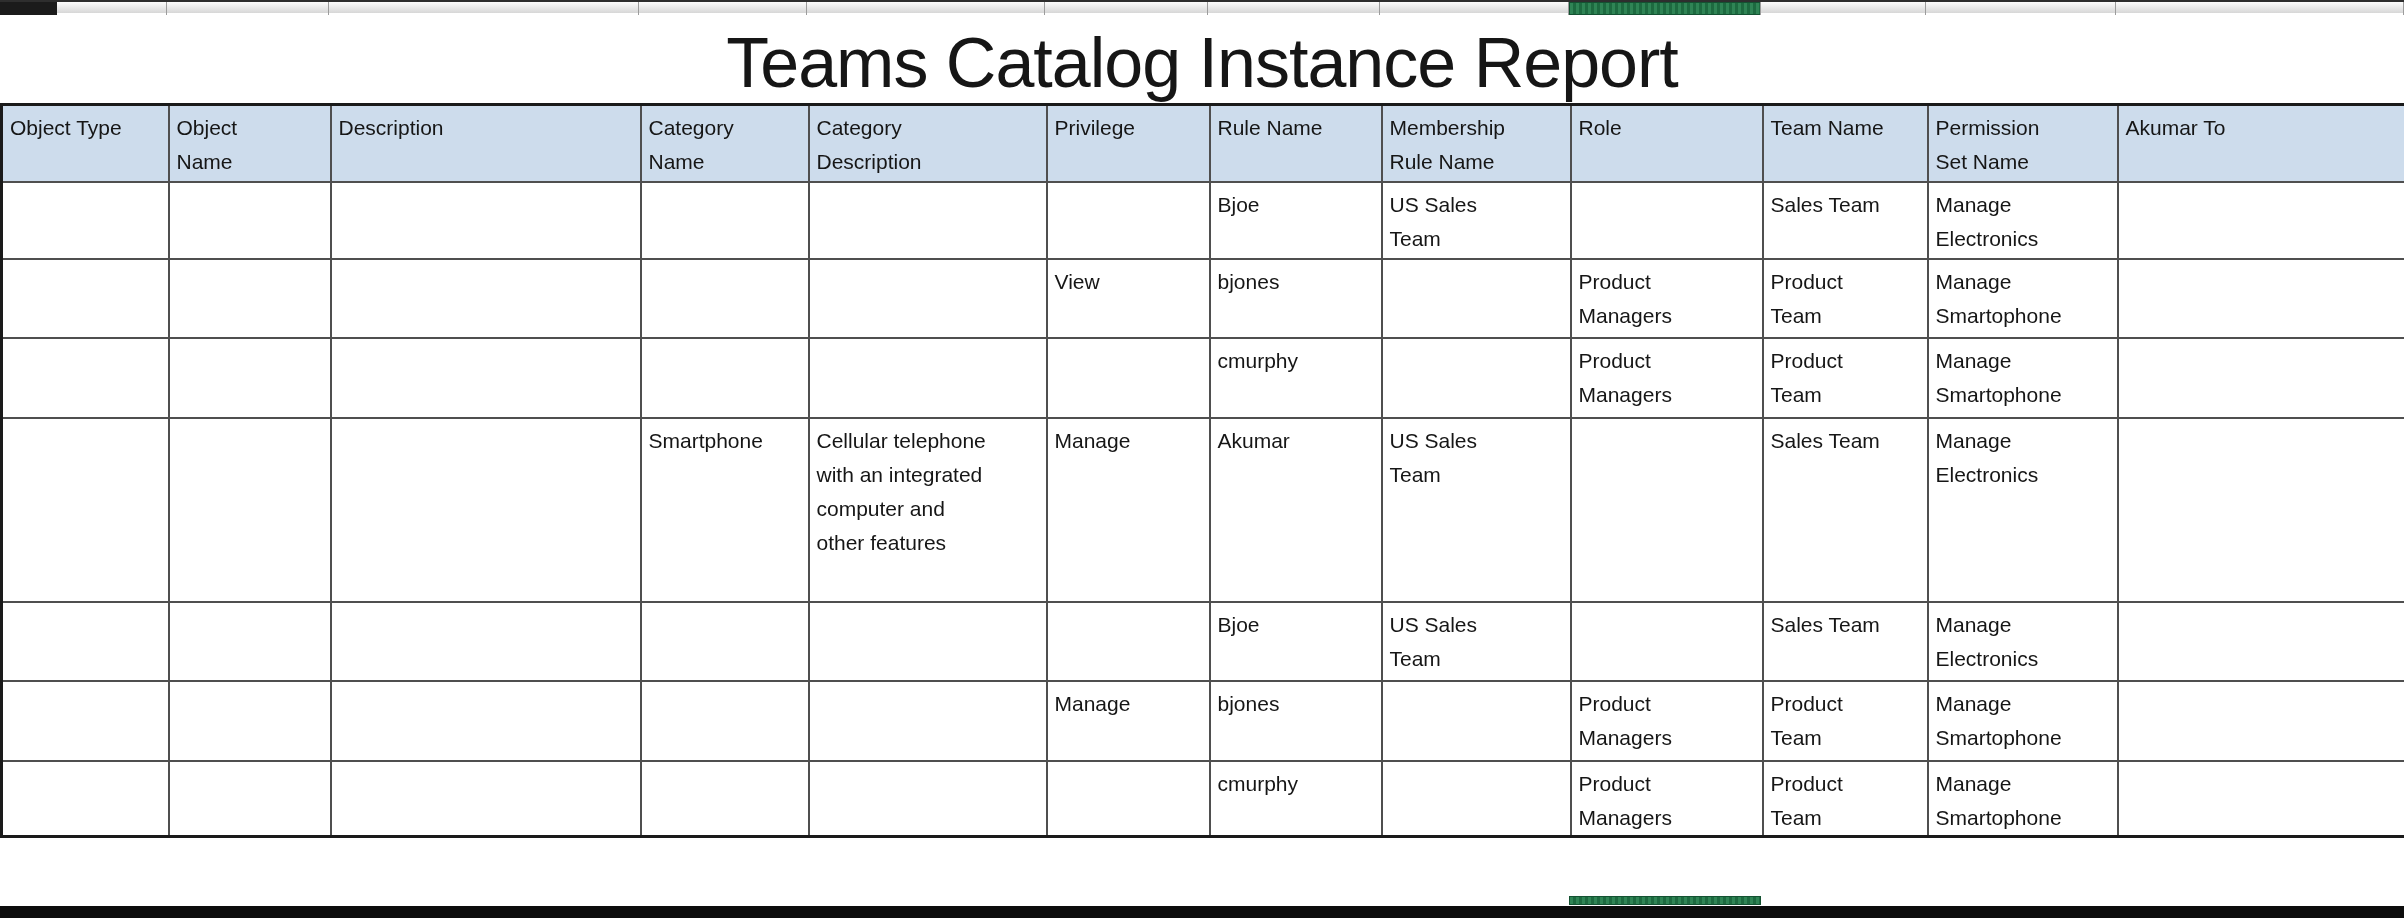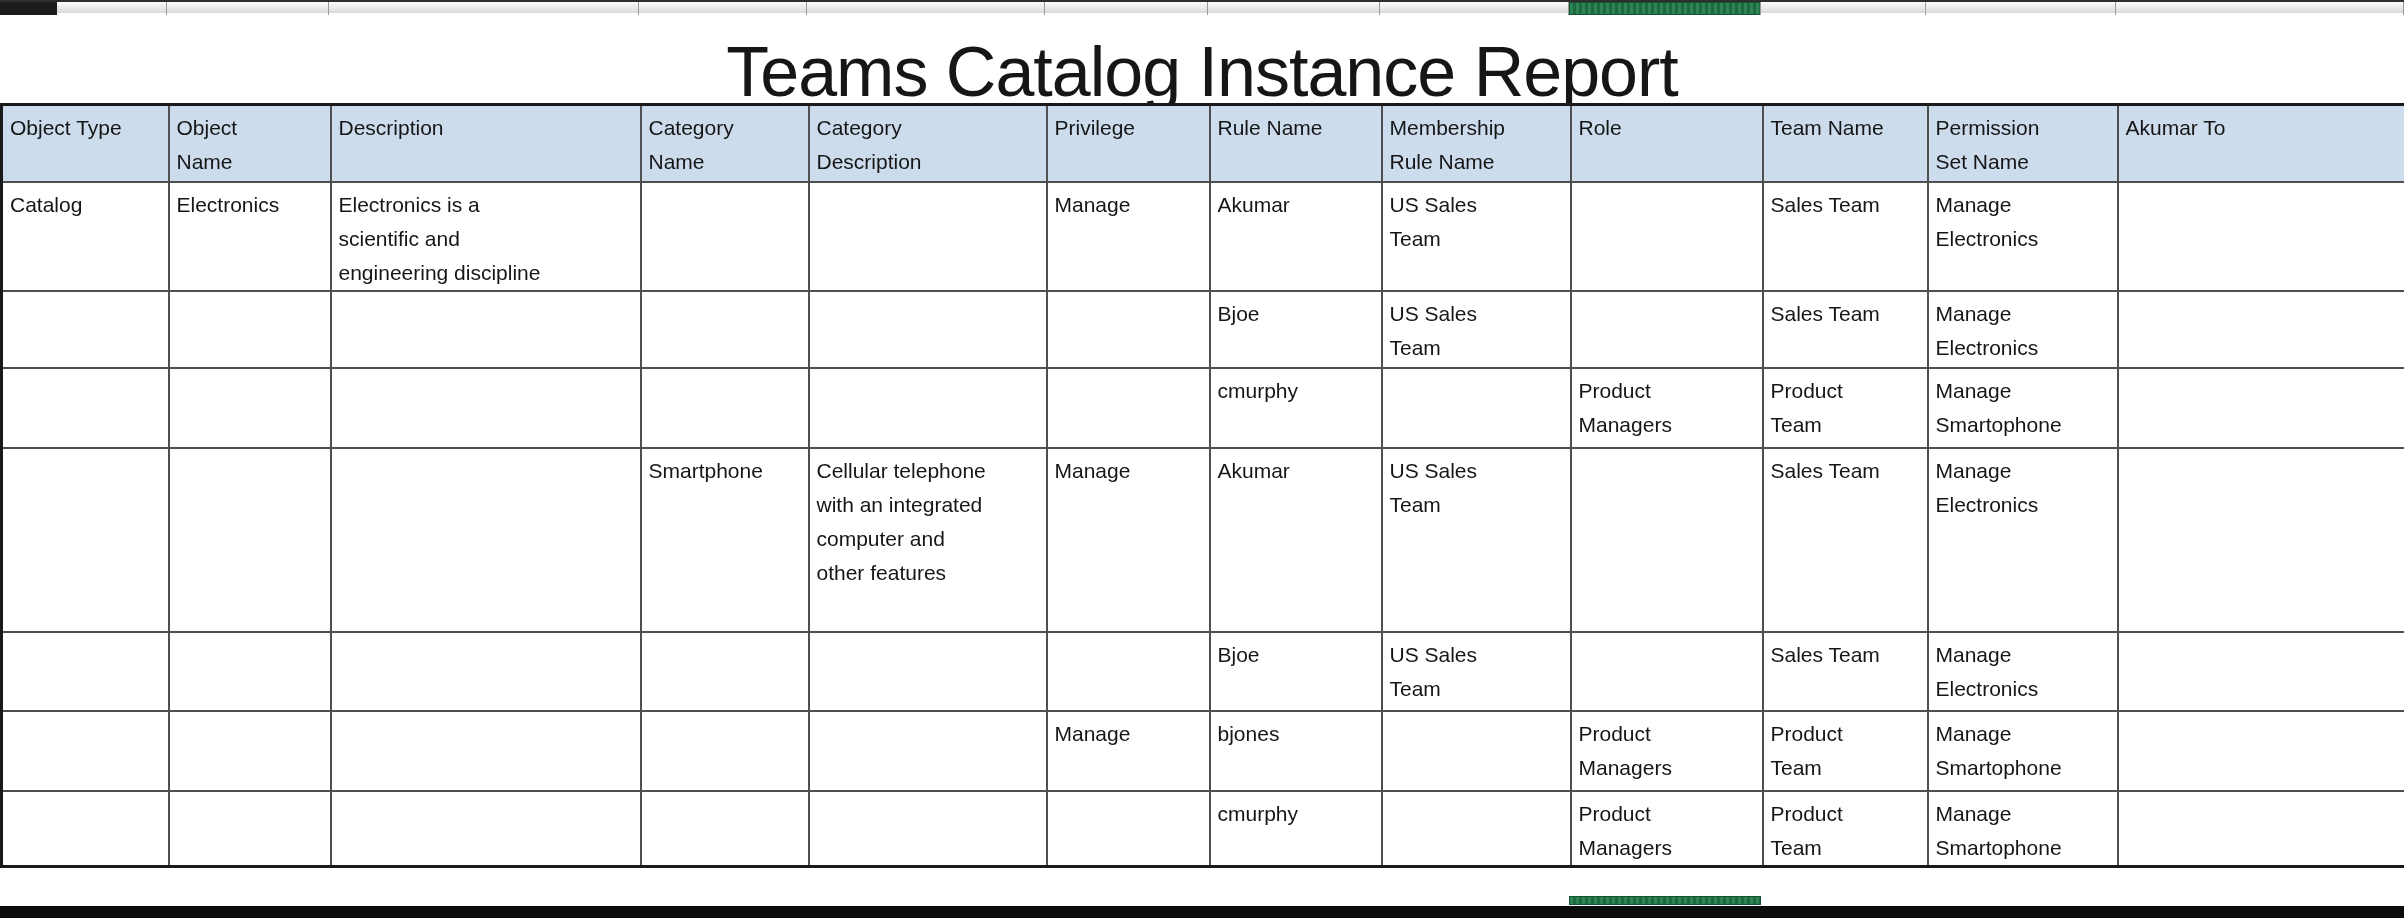--- a/index.html
+++ b/index.html
@@ -16,22 +16,22 @@
   }
   .tick{position:absolute;top:0;width:1px;height:13px;background:#9c9c9c;}
   .strip-black-left{position:absolute;left:0;top:0;width:57px;height:13px;background:#1b1b1b;}
   .strip-green{
     position:absolute;top:0;height:13px;box-sizing:border-box;
     border:1px solid #145232;
     background:#217346;
     background-image:repeating-linear-gradient(90deg,#2f8455 0 3px,#1d6a40 3px 6px);
   }
   .title-row{
-    position:absolute;left:0;top:17px;width:2404px;height:90px;
-    display:flex;align-items:flex-end;justify-content:center;
+    position:absolute;left:0;top:28px;width:2404px;height:90px;
+    display:flex;align-items:flex-start;justify-content:center;
   }
   .title-row .title{font-size:70px;line-height:1;letter-spacing:-1px;white-space:nowrap;}
   table.report{
     position:absolute;left:0;top:103px;width:2404px;
     border-collapse:collapse;table-layout:fixed;
     border:3px solid #1a1a1a;
   }
   table.report th,table.report td{
     border:2px solid #4f4f4f;
     vertical-align:top;text-align:left;
@@ -103,52 +103,51 @@
         <th>Membership
 Rule Name</th>
         <th>Role</th>
         <th>Team Name</th>
         <th>Permission
 Set Name</th>
         <th>Akumar To</th>
       </tr>
     </thead>
   <tbody>
-      <tr style="height: 93px;">
-        <td>Catalog</td>
-        <td>Electronics</td>
-        <td>Electronics is a
-scientific and
-engineering discipline</td>
-        <td></td>
-        <td></td>
-        <td>Manage</td>
-        <td>Akumar</td>
-        <td>US Sales
-Team</td>
-        <td></td>
-        <td>Sales Team</td>
-        <td>Manage
-Electronics</td>
-        <td></td>
-      </tr>
       <tr style="height: 77px;">
         <td></td>
         <td></td>
         <td></td>
         <td></td>
         <td></td>
         <td></td>
         <td>Bjoe</td>
         <td>US Sales
 Team</td>
         <td></td>
         <td>Sales Team</td>
         <td>Manage
 Electronics</td>
+        <td></td>
+      </tr>
+      <tr style="height: 79px;">
+        <td></td>
+        <td></td>
+        <td></td>
+        <td></td>
+        <td></td>
+        <td>View</td>
+        <td>bjones</td>
+        <td></td>
+        <td>Product
+Managers</td>
+        <td>Product
+Team</td>
+        <td>Manage
+Smartophone</td>
         <td></td>
       </tr>
       <tr style="height: 80px;">
         <td></td>
         <td></td>
         <td></td>
         <td></td>
         <td></td>
         <td></td>
         <td>cmurphy</td>

